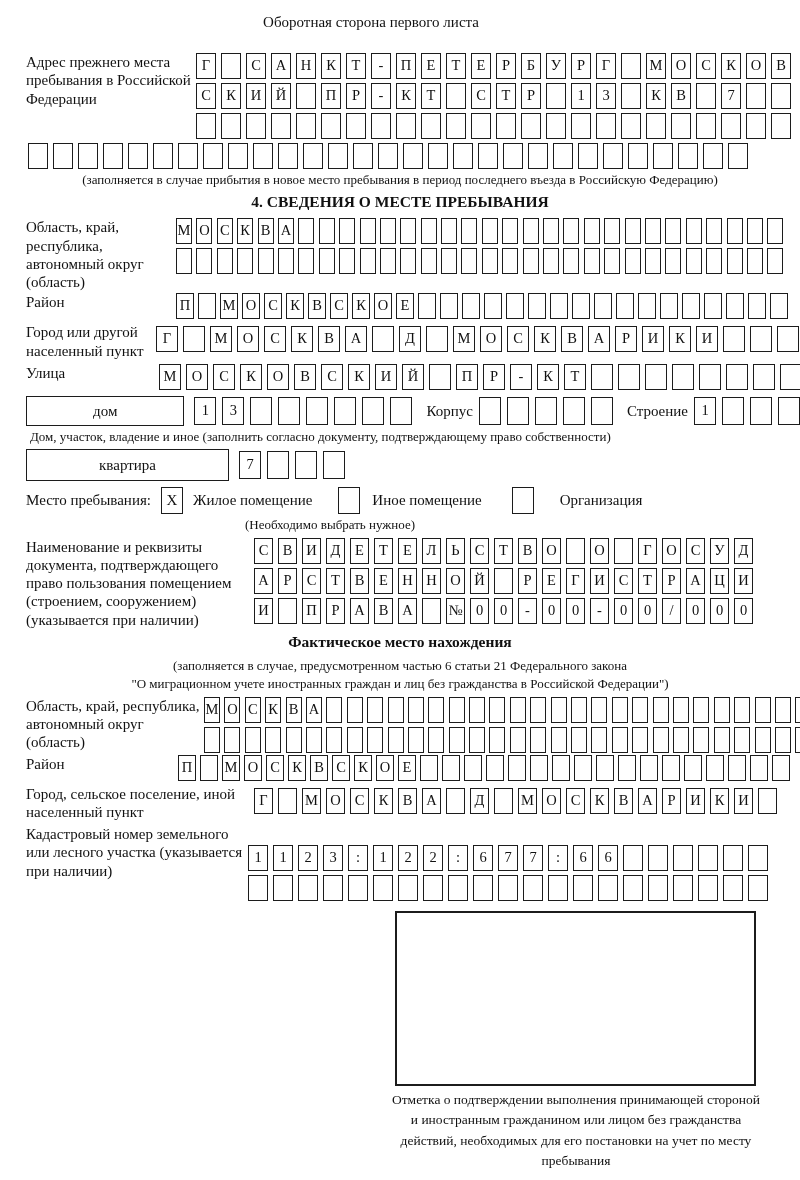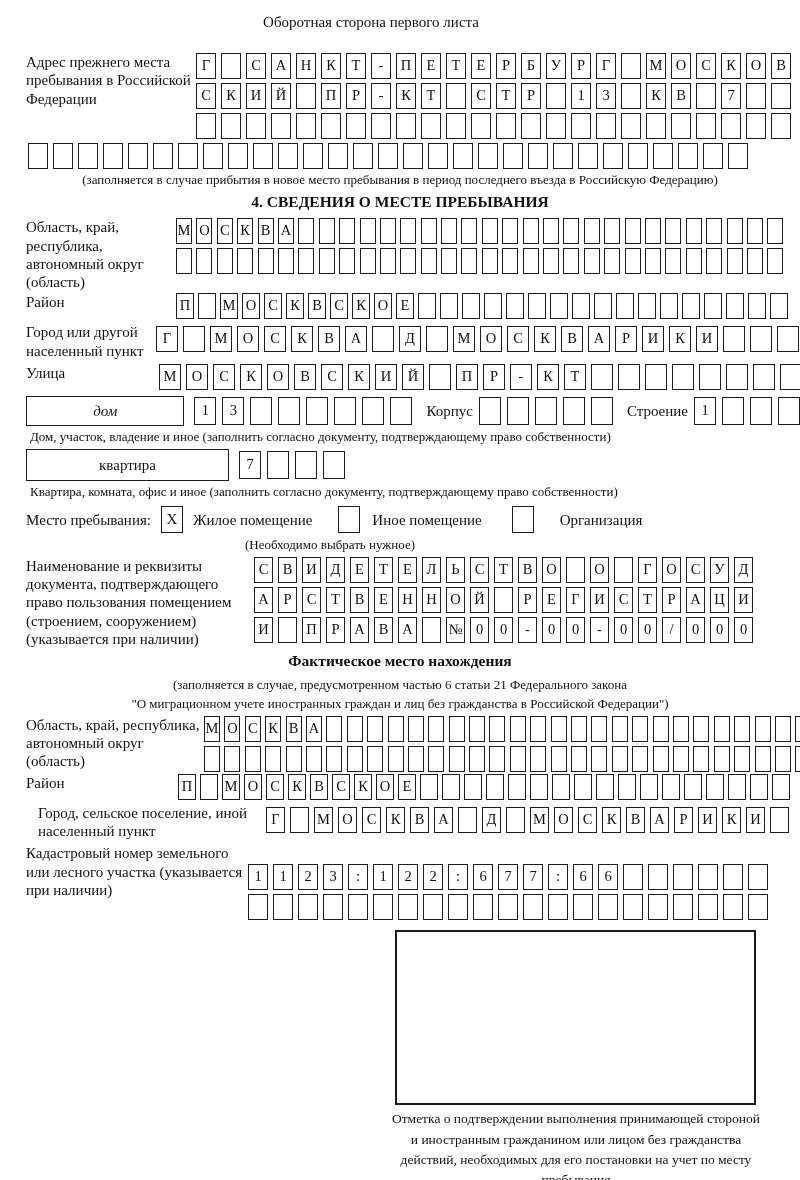--- a/index.html
+++ b/index.html
@@ -314,21 +314,21 @@
         <div class="cell"></div>
         <div class="cell"></div>
         <div class="cell"></div>
         <div class="cell"></div>
         <div class="cell"></div>
         <div class="cell"></div>
       </div>
   </div>
 
   <div class="frow mb2" style="align-items:center;">
-    <div class="labelbox" style="width:172px;margin-right:10px;font-style:italic;">дом</div>
+    <div class="labelbox" style="width:172px;margin-right:10px;">дом</div>
     <div class="cellrow gbig">
         <div class="cell">1</div>
         <div class="cell">3</div>
         <div class="cell"></div>
         <div class="cell"></div>
         <div class="cell"></div>
         <div class="cell"></div>
         <div class="cell"></div>
         <div class="cell"></div>
       </div>
@@ -352,21 +352,20 @@
 
   <div class="frow mb2" style="align-items:center;margin-top:4px;">
     <div class="labelbox" style="width:203px;margin-right:10px;height:32px;">квартира</div>
     <div class="cellrow gbig">
         <div class="cell">7</div>
         <div class="cell"></div>
         <div class="cell"></div>
         <div class="cell"></div>
       </div>
   </div>
-  <div class="note" style="text-align:left;margin-left:30px;">Квартира, комната, офис и иное (заполнить согласно документу, подтверждающему право собственности)</div>
 
   <div class="frow" style="align-items:center;margin-top:5px;">
     <div class="inline-lbl" style="margin-right:10px;">Место пребывания:</div>
     <div class="cb">X</div>
     <div class="inline-lbl" style="margin:0 26px 0 10px;">Жилое помещение</div>
     <div class="cb"></div>
     <div class="inline-lbl" style="margin:0 30px 0 12px;">Иное помещение</div>
     <div class="cb"></div>
     <div class="inline-lbl" style="margin-left:26px;">Организация</div>
   </div>
@@ -549,21 +548,21 @@
         <div class="cell"></div>
         <div class="cell"></div>
         <div class="cell"></div>
         <div class="cell"></div>
         <div class="cell"></div>
         <div class="cell"></div>
       </div>
   </div>
 
   <div class="frow mb4">
-    <div class="flabel" style="width:228px;margin-left:12px;">Город, сельское поселение, иной населенный пункт</div>
+    <div class="flabel" style="width:228px;">Город, сельское поселение, иной населенный пункт</div>
     <div class="cellrow g21" style="margin-top:3px;">
         <div class="cell">Г</div>
         <div class="cell"></div>
         <div class="cell">М</div>
         <div class="cell">О</div>
         <div class="cell">С</div>
         <div class="cell">К</div>
         <div class="cell">В</div>
         <div class="cell">А</div>
         <div class="cell"></div>

